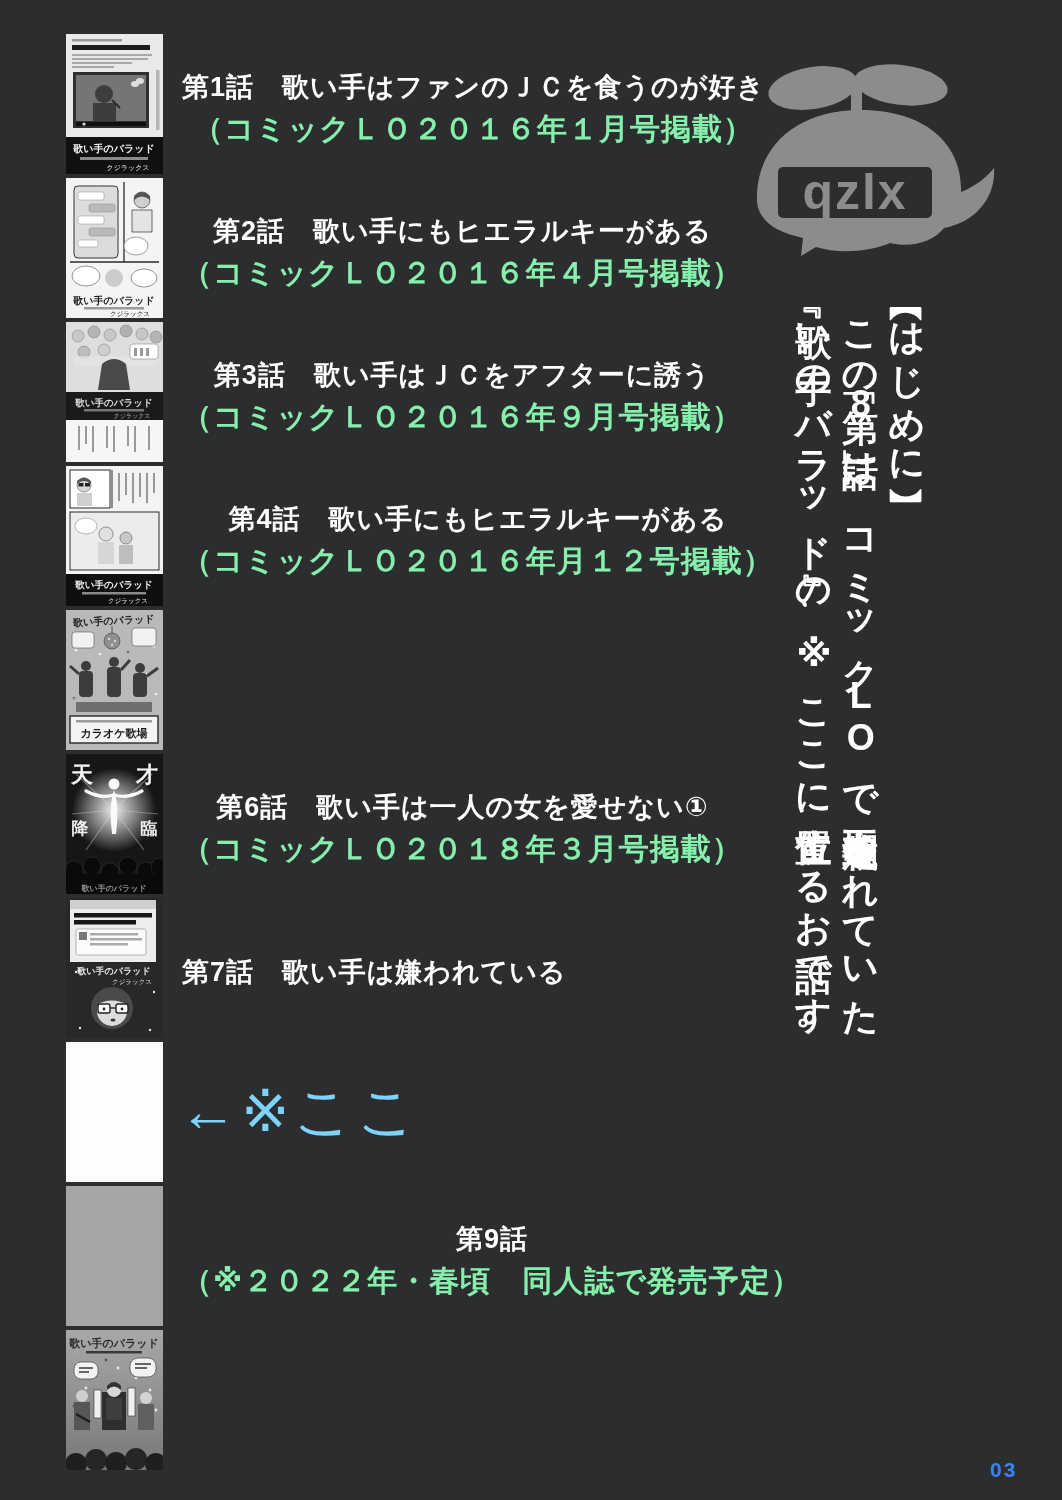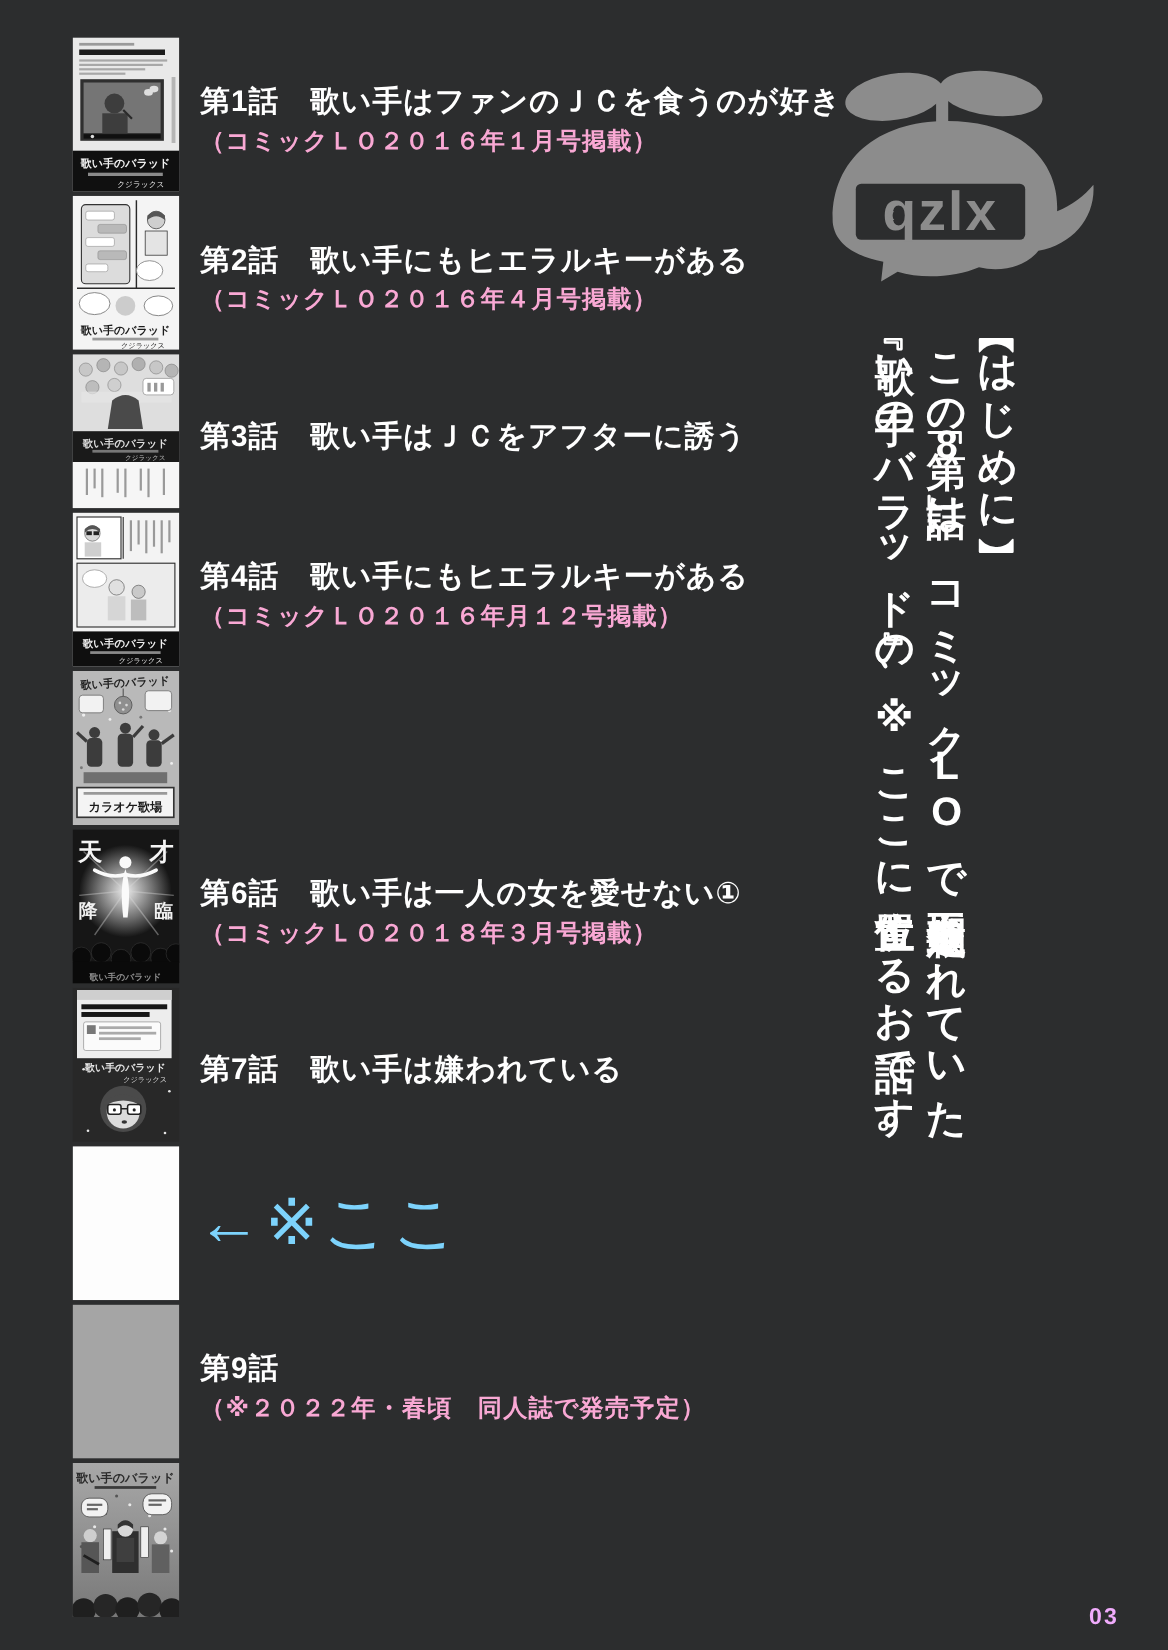--- a/index.html
+++ b/index.html
@@ -4,38 +4,38 @@
 <style>
   html,body{margin:0;padding:0;background:#2c2d2e;}
   .page{position:relative;width:1062px;height:1500px;background:#2c2d2e;overflow:hidden;
         font-family:"Liberation Sans","DejaVu Sans",sans-serif;}
 
   
   .episode-list{position:absolute;left:66px;top:34px;display:flex;flex-direction:column;gap:4px;}
   .row{display:flex;align-items:center;height:140px;}
   .thumb{width:97px;height:140px;flex:none;display:block;}
   .thumb text{font-family:"Liberation Sans","DejaVu Sans",sans-serif;}
-  .ep-text{margin-left:19px;margin-top:10px;}
+  .ep-text{margin-left:19px;margin-top:10px;text-align:center;}
   .ep-title{font-size:27px;font-weight:bold;color:#ffffff;letter-spacing:1px;line-height:1.3;white-space:nowrap;}
-  .ep-sub{font-size:22px;font-weight:bold;color:#f9a8d4;letter-spacing:1px;line-height:1.3;margin-top:4px;white-space:nowrap;}
+  .ep-sub{font-size:30px;font-weight:bold;color:#86efac;letter-spacing:1px;line-height:1.3;margin-top:4px;white-space:nowrap;}
   .ep-note{font-size:21px;font-weight:bold;color:#a7a7a9;letter-spacing:.5px;line-height:1.25;margin-top:6px;white-space:nowrap;}
   .here-marker{margin-left:16px;font-size:58px;font-weight:normal;color:#7dd3fc;letter-spacing:4px;white-space:nowrap;}
 
   
   .intro{position:absolute;top:297px;right:132px;height:940px;
          writing-mode:vertical-rl;text-orientation:upright;
          color:#ffffff;font-weight:bold;font-size:36px;line-height:1.3;letter-spacing:1px;}
   .intro .v-line{display:block;white-space:nowrap;}
 
   
   .logo{position:absolute;left:743px;top:52px;width:260px;height:215px;}
 
   
   .page-num{position:absolute;left:990px;top:1458px;font-size:21px;font-weight:bold;
-            color:#f0abfc;letter-spacing:2px;}
+            color:#3b82f6;letter-spacing:2px;}
 </style>
 </head>
 <body>
 
 <div class="page">
 
   <div class="episode-list">
 
     <div class="row">
       <svg class="thumb" viewBox="0 0 97 140">
@@ -132,20 +132,21 @@
         <rect x="19" y="104" width="2" height="18" fill="#9a9a9a"></rect>
         <rect x="26" y="104" width="2" height="26" fill="#9a9a9a"></rect>
         <rect x="40" y="104" width="2" height="22" fill="#9a9a9a"></rect>
         <rect x="47" y="104" width="2" height="26" fill="#9a9a9a"></rect>
         <rect x="61" y="104" width="2" height="20" fill="#9a9a9a"></rect>
         <rect x="68" y="104" width="2" height="26" fill="#9a9a9a"></rect>
         <rect x="82" y="104" width="2" height="24" fill="#9a9a9a"></rect>
       </svg>
       <div class="ep-text">
         <div class="ep-title">第3話　歌い手はＪＣをアフターに誘う</div>
+        <div class="ep-sub">（コミックＬＯ２０１６年９月号掲載）</div>
       </div>
     </div>
 
     <div class="row">
       <svg class="thumb" viewBox="0 0 97 140">
         <rect x="0" y="0" width="97" height="140" fill="#f3f3f3"></rect>
         <rect x="4" y="4" width="40" height="38" fill="#ffffff" stroke="#2a2a2a" stroke-width="1"></rect>
         <g>
           <circle cx="18" cy="19" r="7" fill="#d8d8d8" stroke="#555555" stroke-width=".6"></circle>
           <path d="M11,15 Q18,8 25,15 L25,18 Q18,12 11,18 Z" fill="#555555"></path>

